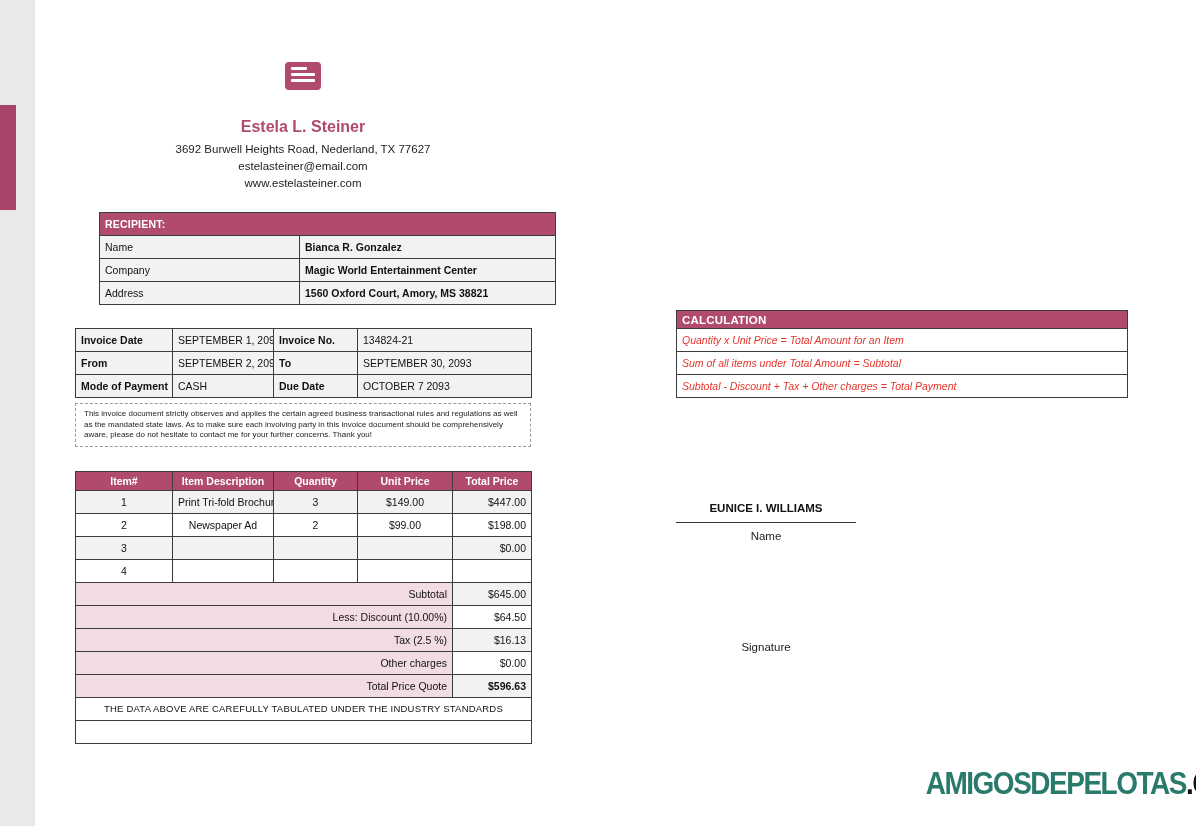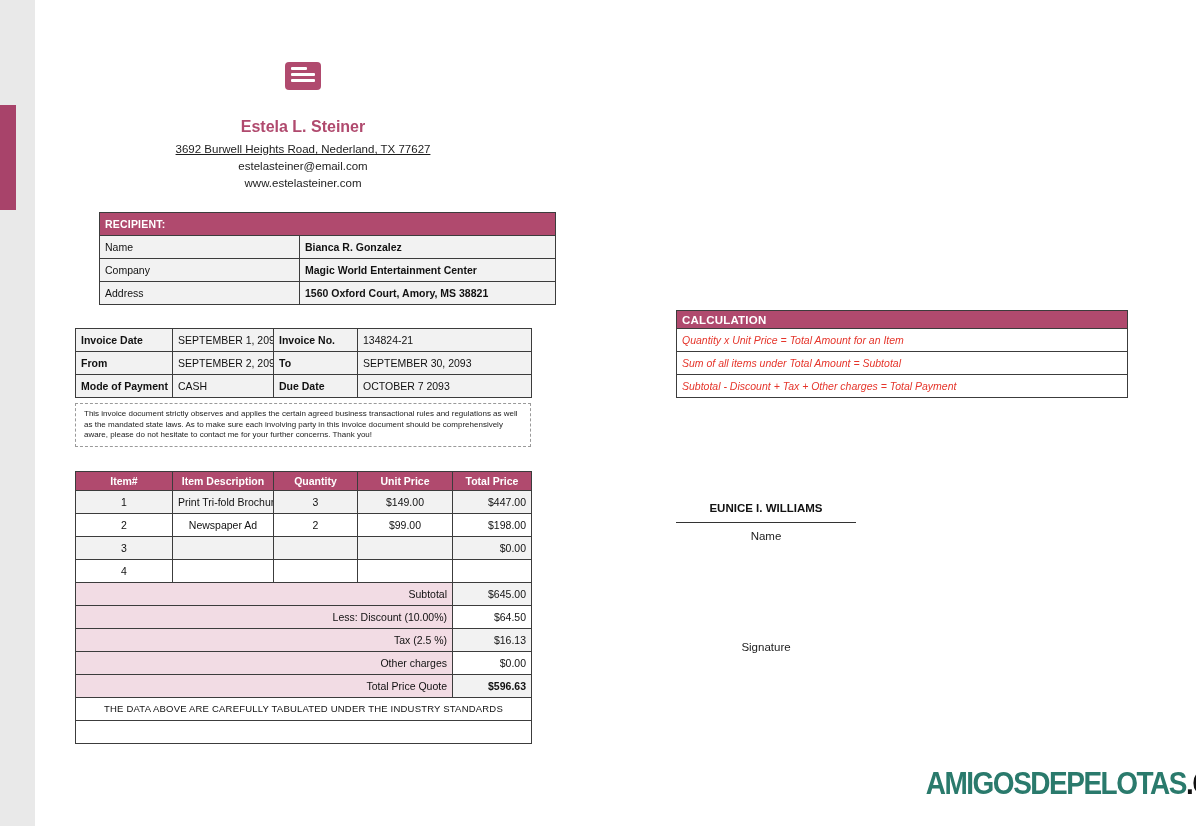--- a/index.html
+++ b/index.html
@@ -14,21 +14,21 @@
   .accent-bar.mid  { left:608px; top:150px; width:17px; height:100px; }
 
   
   .lp-content { padding-left:40px; width:496px; }
   .header-block { width:456px; text-align:center; }
   .logo { display:inline-block; margin-top:62px; width:36px; height:28px; background:#b04a6e; border-radius:4px; padding:5px 6px; text-align:left; }
   .logo i { display:block; height:3px; background:#ffffff; border-radius:1px; margin-bottom:3px; }
   .logo i.b1 { width:16px; } .logo i.b2 { width:24px; } .logo i.b3 { width:24px; }
   .biz-name { margin-top:24px; font-size:16px; font-weight:bold; color:#b04a6e; }
   .biz-line { font-size:11.5px; color:#1c1c1c; line-height:17px; }
-  .biz-line.first { margin-top:5px;text-decoration:underline; }
+  .biz-line.first { margin-top:5px; }
 
   
   table.tbl { border-collapse:collapse; width:456px; table-layout:fixed; }
   table.tbl td, table.tbl th { border:1px solid #3c3c3c; font-size:10.5px; color:#111; height:23px; padding:0 5px; overflow:hidden; white-space:nowrap; }
   td.hdr { background:#b04a6e; color:#ffffff !important; font-weight:bold; font-size:11px; letter-spacing:0.2px; }
 
   .recipient-wrap { margin-top:20px;padding-left:24px; }
   table.recipient td.lbl { background:#f2f2f2; }
   table.recipient td.val { background:#f2f2f2; font-weight:bold; }
 

